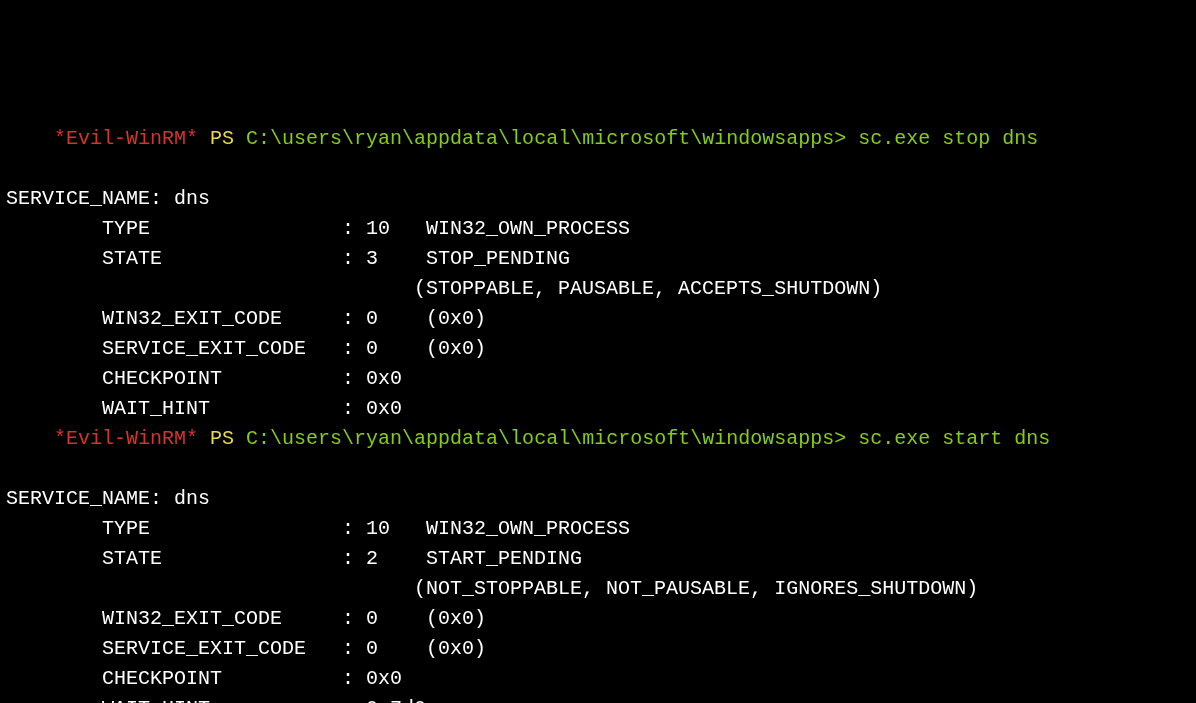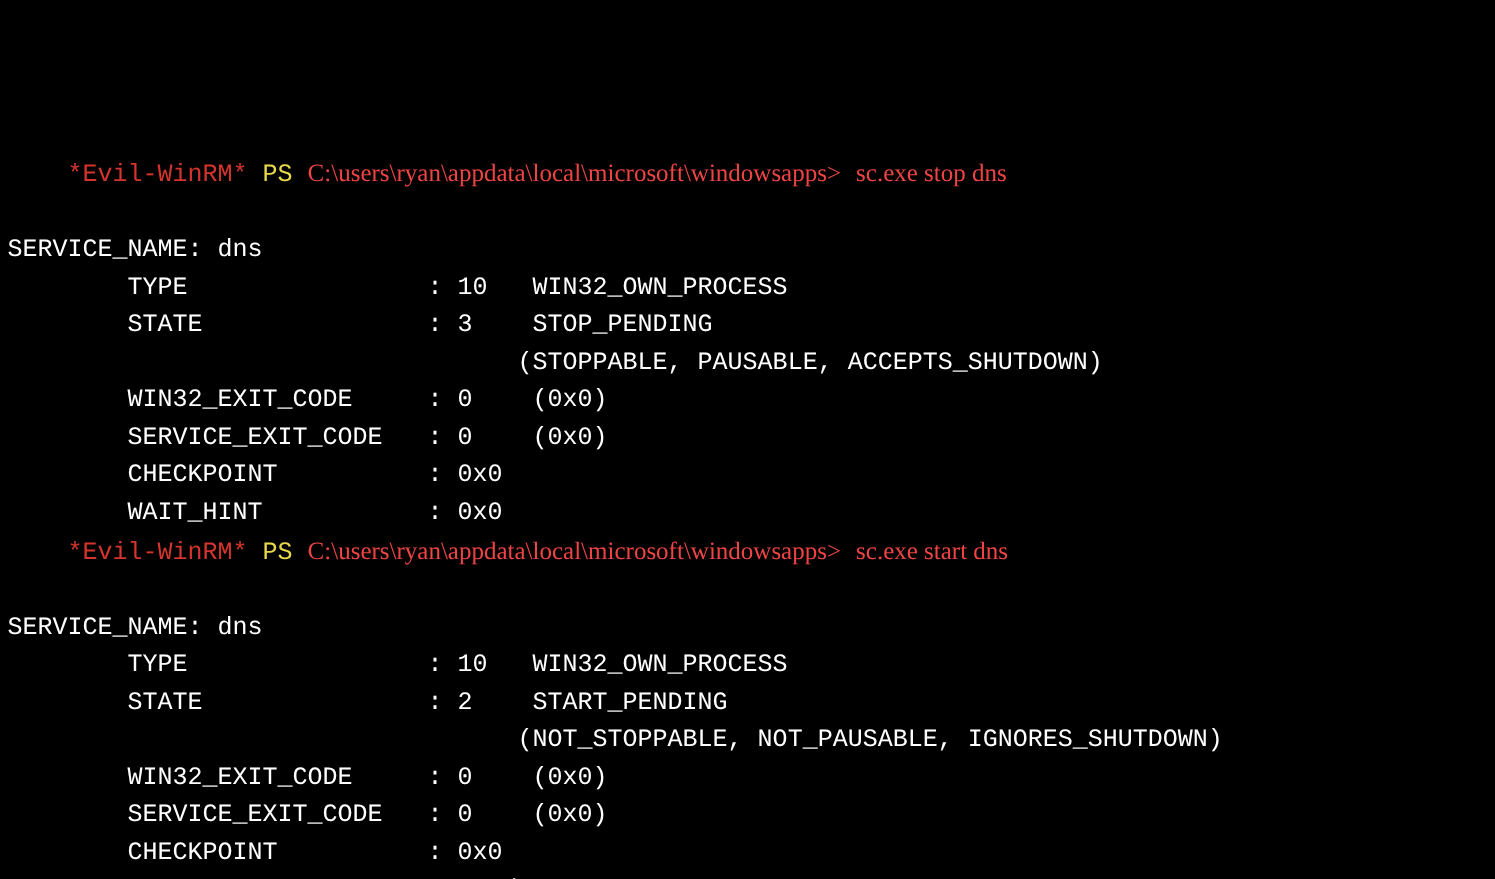--- a/index.html
+++ b/index.html
@@ -10,21 +10,21 @@
     font-size: 20px;
     line-height: 1.5;
     padding: 4px 6px;
     width: 1196px;
     height: 703px;
     overflow: hidden;
     white-space: pre;
   }
   .red { color: #d4342c; margin-left: 48px; }
   .yellow { color: #e7d84b; margin-top: 32px; }
-  .white { color: #ef4444; font-family: Liberation Serif, serif; }
+  .white { color: #84cc16; }
 </style>
 </head>
 <body>
 
 
 
 <div id="terminal"><div><span class="red">*Evil-WinRM*</span> <span class="yellow">PS</span> <span class="white">C:\users\ryan\appdata\local\microsoft\windowsapps&gt;</span> <span class="white">sc.exe stop dns</span></div><div> </div><div><span>SERVICE_NAME:</span> <span>dns</span></div><div>        TYPE                : 10   WIN32_OWN_PROCESS</div><div>        STATE               : 3    STOP_PENDING</div><div>                                  (STOPPABLE, PAUSABLE, ACCEPTS_SHUTDOWN)</div><div>        WIN32_EXIT_CODE     : 0    (0x0)</div><div>        SERVICE_EXIT_CODE   : 0    (0x0)</div><div>        CHECKPOINT          : 0x0 </div><div>        WAIT_HINT           : 0x0 </div><div><span class="red">*Evil-WinRM*</span> <span class="yellow">PS</span> <span class="white">C:\users\ryan\appdata\local\microsoft\windowsapps&gt;</span> <span class="white">sc.exe start dns</span></div><div> </div><div><span>SERVICE_NAME:</span> <span>dns</span></div><div>        TYPE                : 10   WIN32_OWN_PROCESS</div><div>        STATE               : 2    START_PENDING</div><div>                                  (NOT_STOPPABLE, NOT_PAUSABLE, IGNORES_SHUTDOWN)</div><div>        WIN32_EXIT_CODE     : 0    (0x0)</div><div>        SERVICE_EXIT_CODE   : 0    (0x0)</div><div>        CHECKPOINT          : 0x0 </div><div>        WAIT_HINT           : 0x7d0</div></div>
 
 
 

